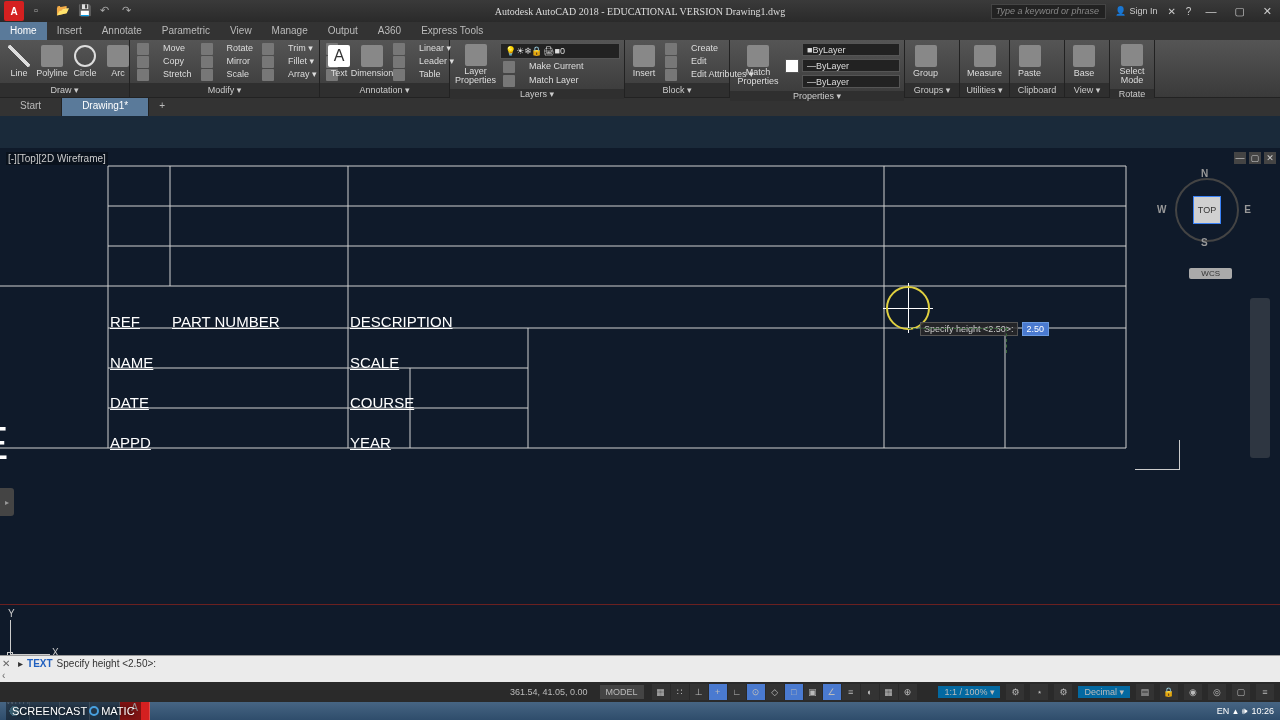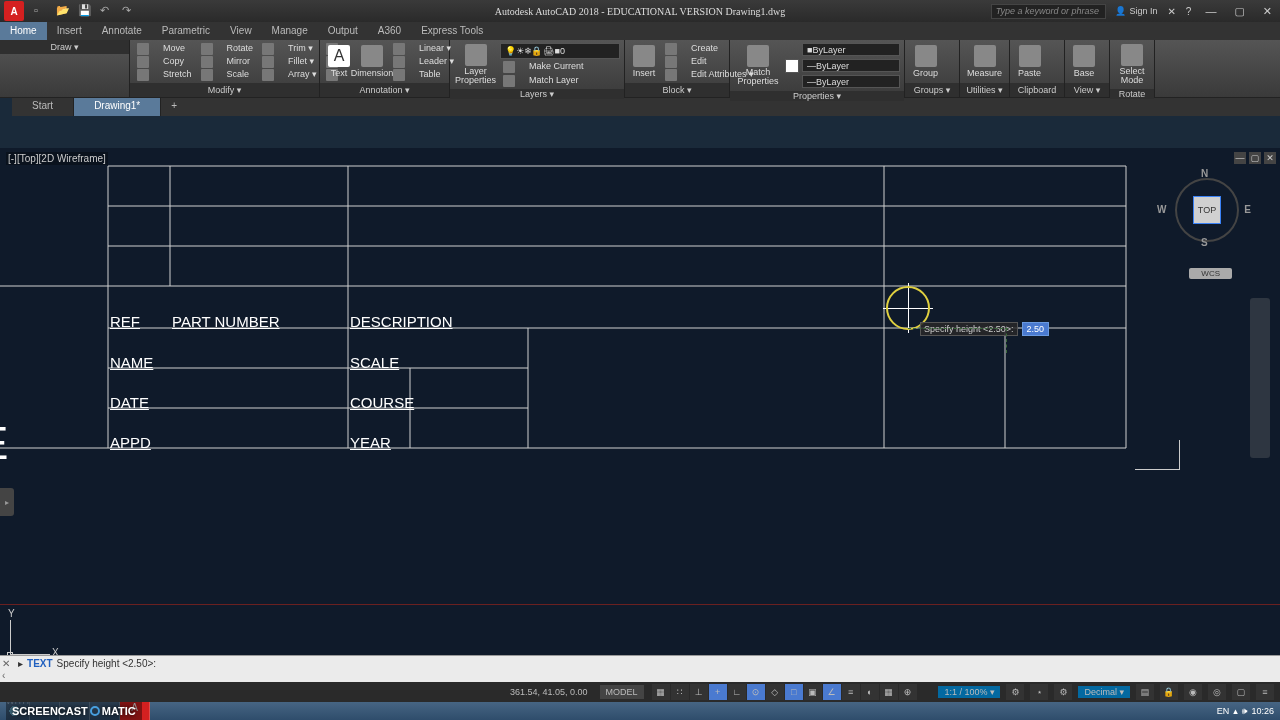--- a/index.html
+++ b/index.html
@@ -27,21 +27,21 @@
 .panel-label { height: 14px; background: #2f2f2f; color: #ccc; font-size: 9px; display: flex; align-items: center; justify-content: center; gap: 3px; }
 .bigbtn { display: flex; flex-direction: column; align-items: center; justify-content: center; padding: 2px 4px; color: #ddd; font-size: 9px; gap: 1px; cursor: pointer; min-width: 30px; }
 .bigbtn .ico { width: 22px; height: 22px; background: #888; border-radius: 2px; }
 .smrow { display: flex; flex-direction: column; gap: 1px; }
 .smbtn { display: flex; gap: 14px; color: #ddd; font-size: 9px; padding: 0px 3px; cursor: pointer; white-space: nowrap; }
 .smbtn .si { width: 12px; height: 12px; background: #777; border-radius: 1px; }
 .layerdrop { width: 120px; height: 16px; background: #222; border: 1px solid #555; color: #ddd; font-size: 9px; display: flex; align-items: center; padding: 0 4px; }
 .propdrop { width: 98px; height: 13px; background: #222; border: 1px solid #555; color: #ddd; font-size: 9px; display: flex; align-items: center; padding: 0 4px; margin: 1px 0; }
 
 
-.filetabs { height: 18px; background: #333; display: flex; font-size: 10px; color: #bbb; margin-left: 12px; }
+.filetabs { height: 18px; background: #333; display: flex; font-size: 10px; color: #bbb; }
 .filetabs .ft { padding: 2px 20px; border-right: 1px solid #222; cursor: pointer; }
 .filetabs .ft.active { background: #5a7a9a; color: #fff; }
 .filetabs .plus { padding: 2px 10px; cursor: pointer; }
 
 
 .drawarea { position: absolute; top: 116px; left: 0; right: 0; bottom: 55px; background: #0f1a2a; overflow: hidden; margin-top: 32px; }
 .viewlabel { position: absolute; top: 4px; left: 6px; color: #ccc; font-size: 10px; background: rgba(0,0,0,0.3); padding: 1px 2px; }
 .drawarea .viewctrl { position: absolute; top: 4px; right: 4px; display: flex; gap: 3px; }
 .viewctrl span { width: 12px; height: 12px; background: #444; color: #ccc; font-size: 9px; display: flex; align-items: center; justify-content: center; cursor: pointer; }
 
@@ -91,21 +91,21 @@
 
 
 .statusbar { position: absolute; bottom: 0; left: 0; right: 0; height: 20px; background: #2a2a2a; display: flex; align-items: center; font-size: 9px; color: #bbb; }
 .statusbar .coords { padding: 0 10px; }
 .statusbar .mode { background: #444; padding: 2px 6px; margin: 0 2px; }
 .statusbar .sbtns { display: flex; gap: 1px; margin-left: 6px; }
 .statusbar .sb { width: 18px; height: 16px; background: #333; display: flex; align-items: center; justify-content: center; cursor: pointer; }
 .statusbar .sb.on { background: #4a7ad0; }
 .statusbar .right { margin-left: auto; display: flex; align-items: center; gap: 6px; padding-right: 6px; }
 .statusbar .drop { background: #0369a1; padding: 1px 6px; }
-.screencast { position: absolute; bottom: 0; left: 6px; color: #fff; font-size: 11px; font-weight: bold; text-shadow: 0 0 4px #000; z-index: 100; display: flex; align-items: center; gap: 2px; background: rgba(0,0,0,0.4); padding: 2px 6px; height: 18px; }
+.screencast { position: absolute; bottom: 0; left: 6px; color: #fff; font-size: 11px; font-weight: normal; text-shadow: 0 0 4px #000; z-index: 100; display: flex; align-items: center; gap: 2px; background: rgba(0,0,0,0.4); padding: 2px 6px; height: 18px; }
 .screencast .dot { width: 10px; height: 10px; border: 2px solid #48a0e0; border-radius: 50%; }
 .wintask { position: absolute; bottom: 0; left: 0; right: 0; height: 18px; background: linear-gradient(rgba(100,140,180,0.6), rgba(60,100,140,0.6)); z-index: 90; display: flex; }
 .wintask .tbtn { width: 30px; height: 18px; border-right: 1px solid rgba(255,255,255,0.2); }
 .wintask .tright { margin-left: auto; display: flex; gap: 4px; align-items: center; padding-right: 6px; font-size: 9px; color: #fff; }
 
 svg.drawing { position: absolute; top: 0; left: 0; }
 .redline { position: absolute; top: 456px; left: 0; right: 0; border-top: 1px solid #6a2020; }
 </style>
 </head>
 <body>
@@ -138,20 +138,38 @@
   <div class="tab">Parametric</div>
   <div class="tab">View</div>
   <div class="tab">Manage</div>
   <div class="tab">Output</div>
   <div class="tab">A360</div>
   <div class="tab">Express Tools</div>
 </div>
 
 <div class="ribbon">
   <div class="panel" style="width:130px">
+    <div class="panel-body">
+      <div class="bigbtn">
+          <div class="ico" style="background:linear-gradient(45deg,transparent 45%,#ddd 45%,#ddd 55%,transparent 55%)"></div>
+          <span>Line</span>
+        </div>
+      <div class="bigbtn">
+          <div class="ico"></div>
+          <span>Polyline</span>
+        </div>
+      <div class="bigbtn">
+          <div class="ico" style="border-radius:50%;background:transparent;border:2px solid #ddd"></div>
+          <span>Circle</span>
+        </div>
+      <div class="bigbtn">
+          <div class="ico"></div>
+          <span>Arc</span>
+        </div>
+    </div>
     <div class="panel-label">Draw ▾</div>
   </div>
   <div class="panel" style="width:190px">
     <div class="panel-body">
       <div class="smrow">
         <div class="smbtn">
             <div class="si"></div>
             <span>Move</span>
           </div>
         <div class="smbtn">

